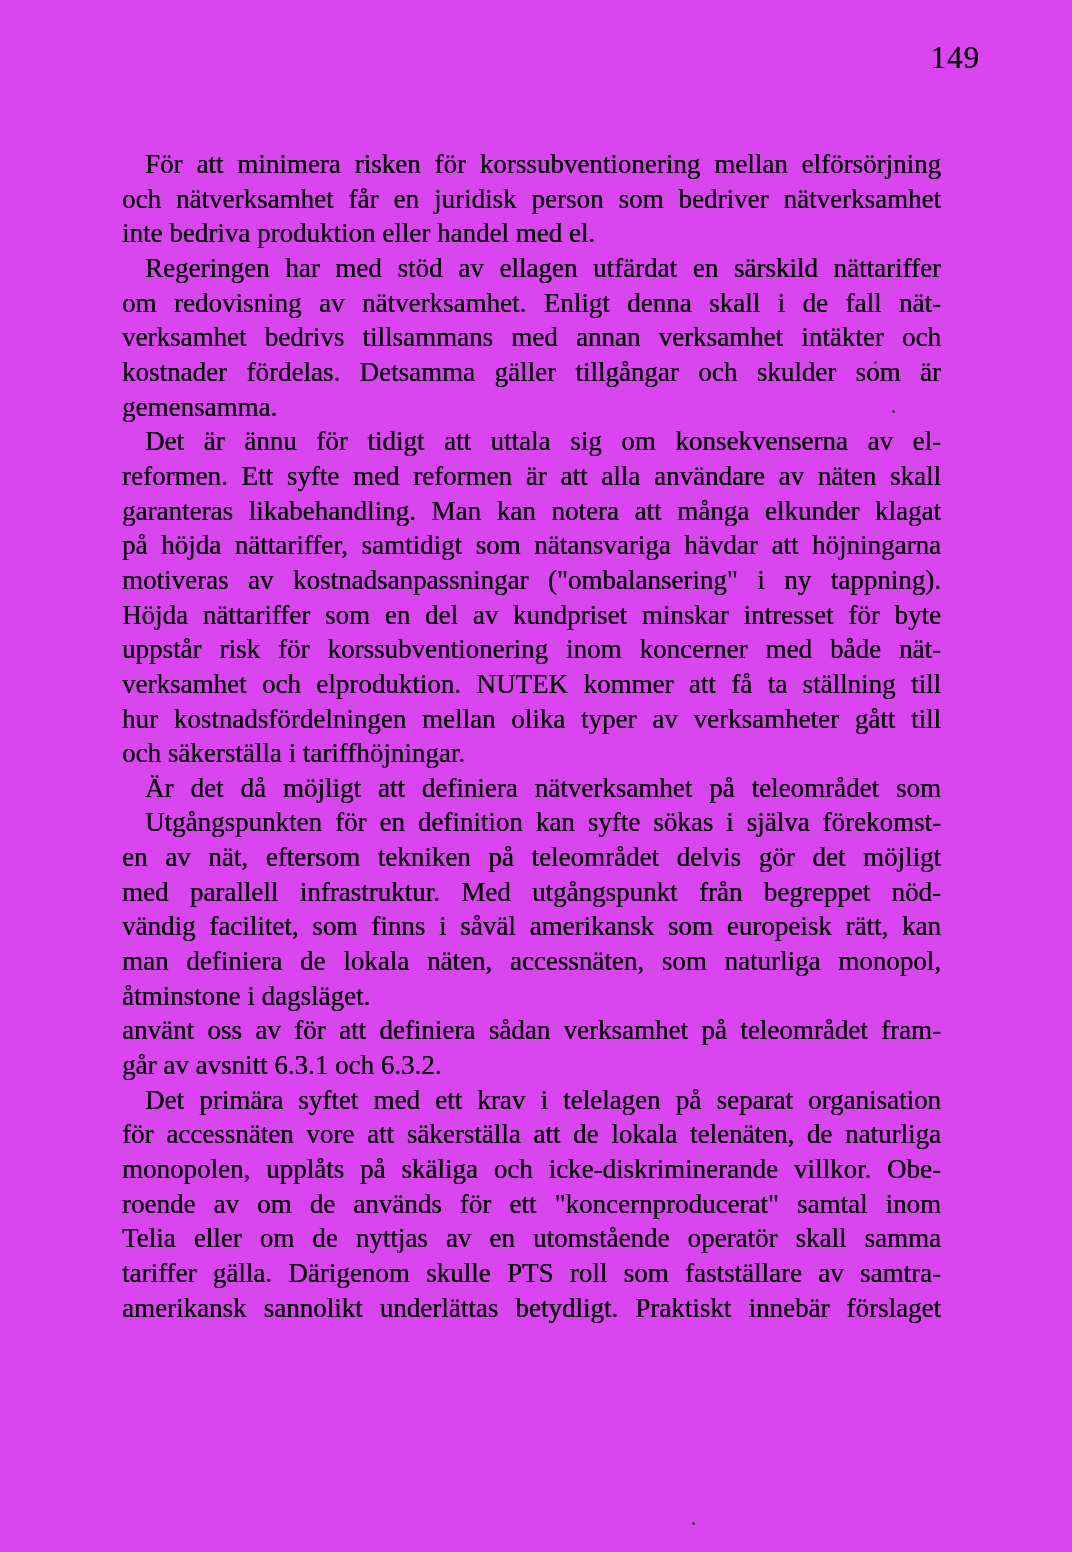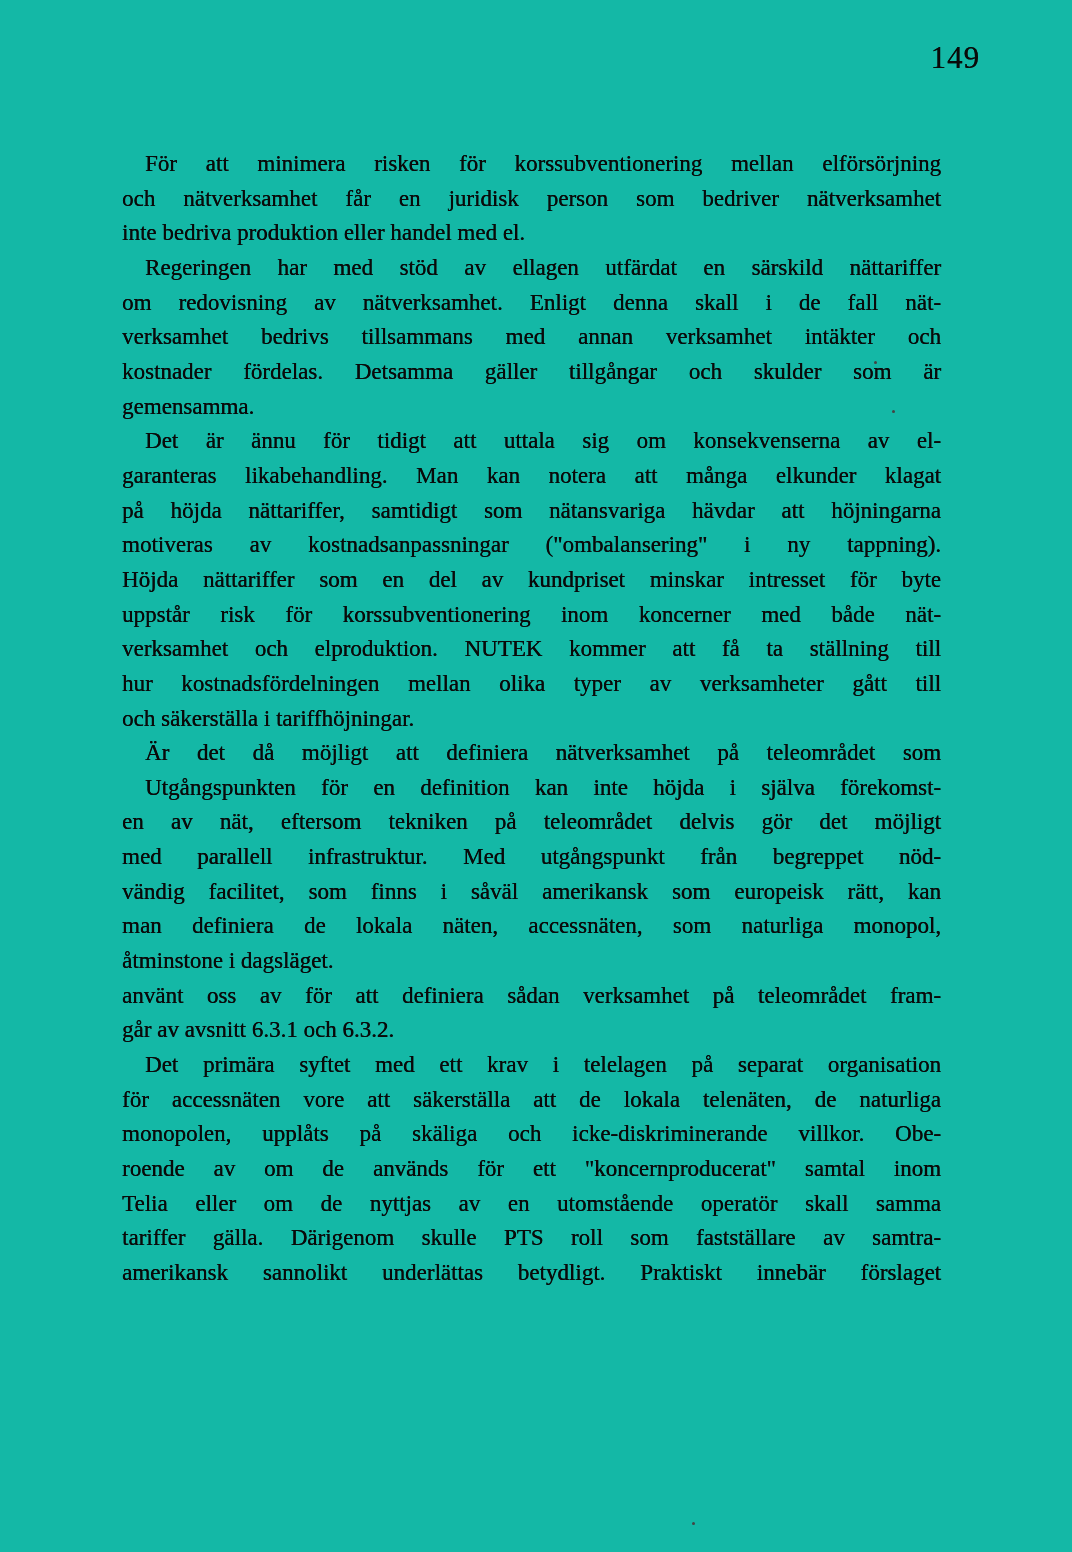--- a/index.html
+++ b/index.html
@@ -4,39 +4,39 @@
 <style>
   html, body {
     margin: 0;
     padding: 0;
     background: #ffffff;
   }
   .page {
     position: relative;
     width: 1072px;
     height: 1552px;
-    background: #14b8a6;
+    background: #d946ef;
     overflow: hidden;
     font-family: "Liberation Serif", "DejaVu Serif", serif;
     color: #0a0a0a;
   }
   .page-number {
     position: absolute;
     top: 40px;
     right: 92px;
     font-size: 31px;
     letter-spacing: 1px;
     text-shadow: 0.3px 0 0 currentColor;
   }
   .body-text {
     position: absolute;
     top: 147px;
     left: 122px;
     width: 819px;
-    font-size: 23px;
+    font-size: 27px;
     line-height: 34.65px;
     text-shadow: 0.3px 0 0 currentColor;
   }
   .paragraph {
     margin: 0;
   }
   .line {
     text-align: justify;
     text-align-last: justify;
     -moz-text-align-last: justify;
@@ -72,34 +72,35 @@
       </div>
       <div class="paragraph">
         <div class="line first">Regeringen har med stöd av ellagen utfärdat en särskild nättariffer</div>
         <div class="line">om redovisning av nätverksamhet. Enligt denna skall i de fall nät-</div>
         <div class="line">verksamhet bedrivs tillsammans med annan verksamhet intäkter och</div>
         <div class="line">kostnader fördelas. Detsamma gäller tillgångar och skulder som är</div>
         <div class="line noj">gemensamma.</div>
       </div>
       <div class="paragraph">
         <div class="line first">Det är ännu för tidigt att uttala sig om konsekvenserna av el-</div>
+        <div class="line">reformen. Ett syfte med reformen är att alla användare av näten skall</div>
         <div class="line">garanteras likabehandling. Man kan notera att många elkunder klagat</div>
         <div class="line">på höjda nättariffer, samtidigt som nätansvariga hävdar att höjningarna</div>
         <div class="line">motiveras av kostnadsanpassningar ("ombalansering" i ny tappning).</div>
         <div class="line">Höjda nättariffer som en del av kundpriset minskar intresset för byte</div>
         <div class="line">uppstår risk för korssubventionering inom koncerner med både nät-</div>
         <div class="line">verksamhet och elproduktion. NUTEK kommer att få ta ställning till</div>
         <div class="line">hur kostnadsfördelningen mellan olika typer av verksamheter gått till</div>
         <div class="line noj">och säkerställa i tariffhöjningar.</div>
       </div>
       <div class="paragraph">
         <div class="line first">Är det då möjligt att definiera nätverksamhet på teleområdet som</div>
       </div>
       <div class="paragraph">
-        <div class="line first">Utgångspunkten för en definition kan inte höjda i själva förekomst-</div>
+        <div class="line first">Utgångspunkten för en definition kan syfte sökas i själva förekomst-</div>
         <div class="line">en av nät, eftersom tekniken på teleområdet delvis gör det möjligt</div>
         <div class="line">med parallell infrastruktur. Med utgångspunkt från begreppet nöd-</div>
         <div class="line">vändig facilitet, som finns i såväl amerikansk som europeisk rätt, kan</div>
         <div class="line">man definiera de lokala näten, accessnäten, som naturliga monopol,</div>
         <div class="line noj">åtminstone i dagsläget.</div>
       </div>
       <div class="paragraph">
         <div class="line">använt oss av för att definiera sådan verksamhet på teleområdet fram-</div>
         <div class="line noj">går av avsnitt 6.3.1 och 6.3.2.</div>
       </div>

